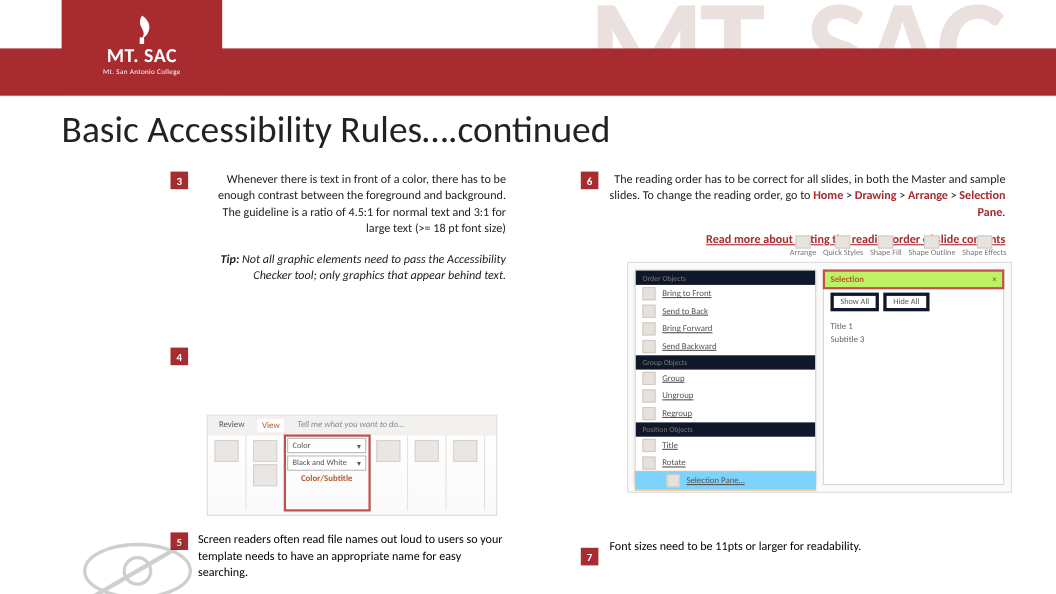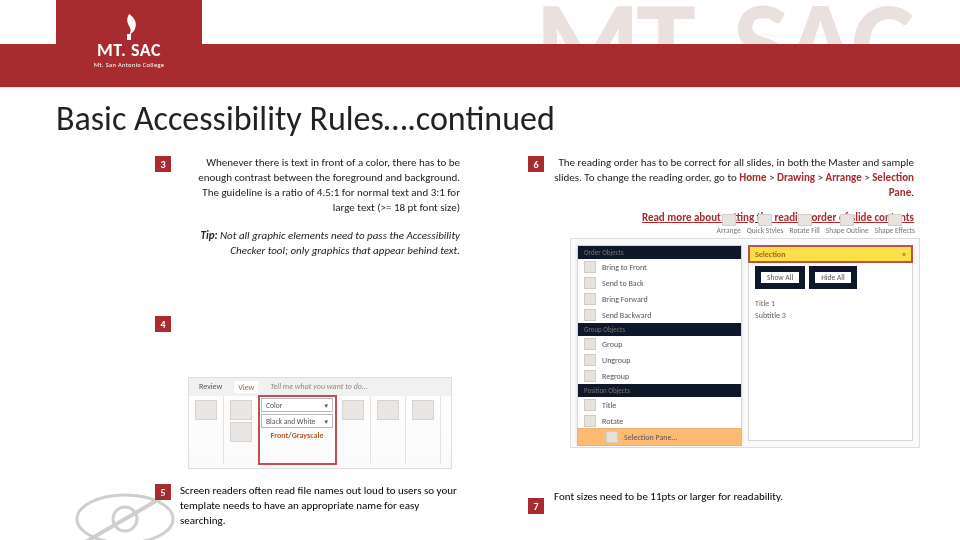--- a/index.html
+++ b/index.html
@@ -78,30 +78,30 @@
   
   .mock-right {
     position: absolute; left: 570px; top: 238px; width: 350px; height: 210px;
     border:1px solid #ddd; background:#fafafa; font-size:8px; color:#555;
     display:flex;
   }
   .mock-right .menu {
     width: 165px; background:#fff; border:1px solid #d8d5d2; margin:6px; box-shadow:0 2px 4px rgba(0,0,0,.1);
   }
   .mock-right .menu .hdr { background:#0f172a; padding:2px 6px; color:#7a766f; font-size:7px;}
-  .mock-right .menu .item { display:flex; align-items:center; gap:6px; padding:2px 6px; }
+  .mock-right .menu .item { display:flex; align-items:center; gap:6px; padding:2px 6px;text-decoration:underline; }
   .mock-right .menu .item .ic { width:12px; height:12px; background:#e6e1db; border:1px solid #d0cbc4;}
-  .mock-right .menu .item.hi { background:#fdba74; outline:1px solid #e8b472;padding-left:28px;}
+  .mock-right .menu .item.hi { background:#7dd3fc; outline:1px solid #e8b472;padding-left:28px;}
   .mock-right .selpane {
     flex:1; margin:6px 6px 6px 0; border:1px solid #d8d5d2; background:#fff; position:relative;
   }
-  .mock-right .selpane .caption { background:#fde047; padding:3px 6px; display:flex; justify-content:space-between; outline:2px solid #c0504d; outline-offset:-1px;}
+  .mock-right .selpane .caption { background:#bef264; padding:3px 6px; display:flex; justify-content:space-between; outline:2px solid #c0504d; outline-offset:-1px;}
   .mock-right .selpane .caption b{ color:#b35a2a; font-weight:700;}
   .mock-right .selpane .btns { display:flex; gap:4px; padding:4px 6px;}
-  .mock-right .selpane .btns span{ border:6px solid #0f172a; padding:1px 6px; font-size:7.5px;}
+  .mock-right .selpane .btns span{ border:3px solid #0f172a; padding:1px 6px; font-size:7.5px;}
   .mock-right .selpane .list { padding:4px 6px; font-size:8px;}
   .mock-right .selpane .list div{ padding:1px 0; color:#6b6760;}
   .mock-right .toolbar {
     position:absolute; right:4px; top:-26px; height:22px; display:flex; gap:6px; align-items:center;
     font-size:7.5px; color:#777;
   }
   .mock-right .toolbar .tb { display:flex; flex-direction:column; align-items:center; }
   .mock-right .toolbar .tb .ic { width:14px; height:12px; background:#e7e3de; border:1px solid #d3cec7;}
 
   
@@ -179,21 +179,21 @@
     <div class="group">
         <div class="iconbox"></div>
       </div>
     <div class="group">
         <div class="iconbox"></div>
         <div class="iconbox"></div>
       </div>
     <div class="group highlight">
       <div class="dd">Color</div>
       <div class="dd">Black and White</div>
-      <div class="gw-label">Front/Grayscale</div>
+      <div class="gw-label">Color/Subtitle</div>
     </div>
     <div class="group">
         <div class="iconbox"></div>
       </div>
     <div class="group">
         <div class="iconbox"></div>
       </div>
     <div class="group">
         <div class="iconbox"></div>
       </div>
@@ -205,21 +205,21 @@
     <div class="tb">
         <div class="ic"></div>
         <span>Arrange</span>
       </div>
     <div class="tb">
         <div class="ic"></div>
         <span>Quick Styles</span>
       </div>
     <div class="tb">
         <div class="ic"></div>
-        <span>Rotate Fill</span>
+        <span>Shape Fill</span>
       </div>
     <div class="tb">
         <div class="ic"></div>
         <span>Shape Outline</span>
       </div>
     <div class="tb">
         <div class="ic"></div>
         <span>Shape Effects</span>
       </div>
   </div>

